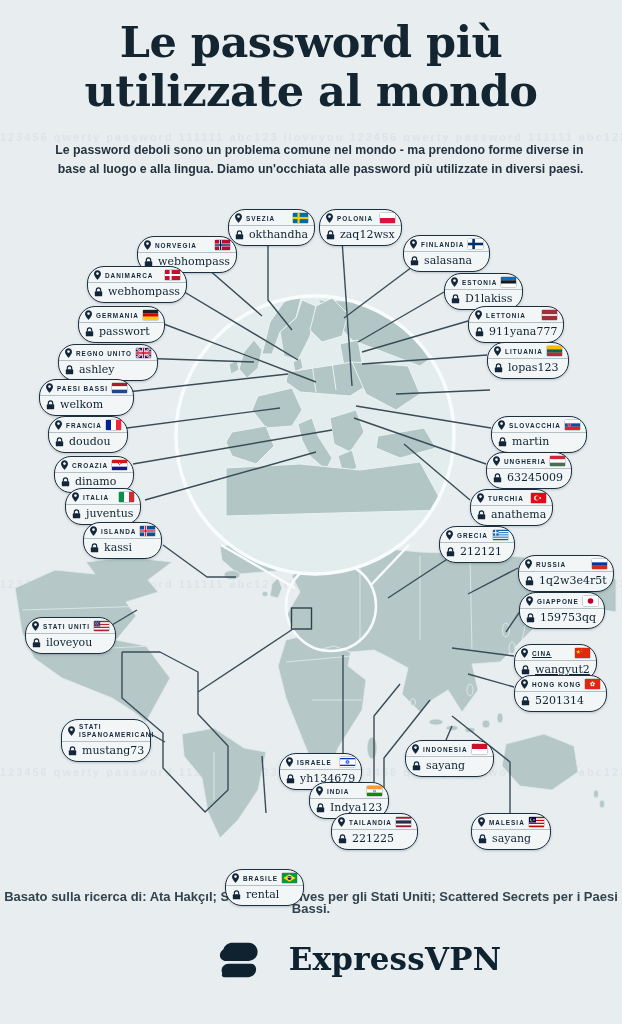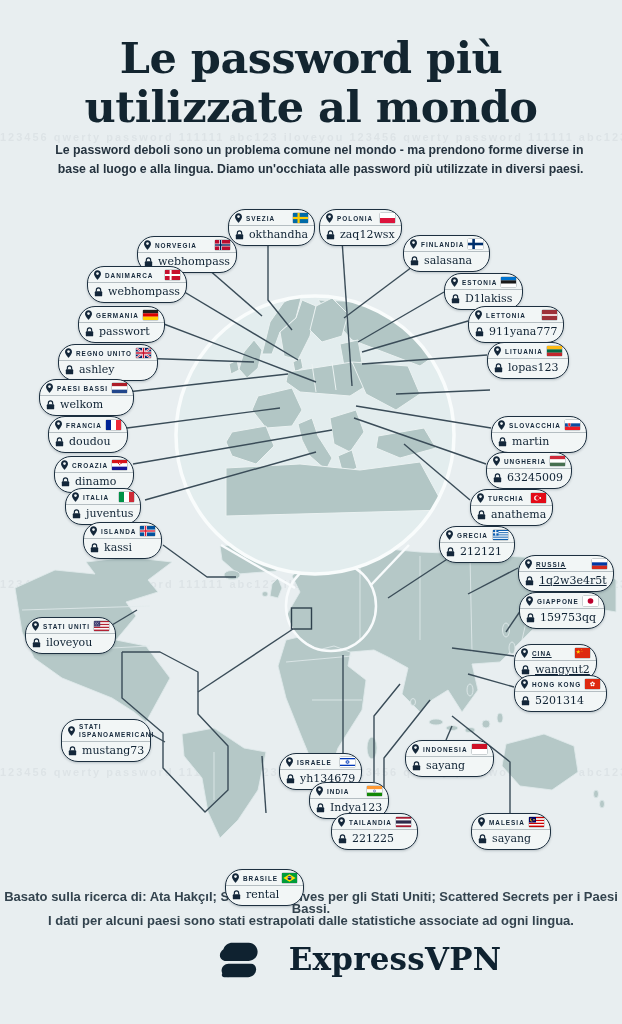--- a/index.html
+++ b/index.html
@@ -8,21 +8,21 @@
     background:var(--bg,#e8eef0);overflow:hidden;
     font-family:"Liberation Sans",sans-serif;color:#14273a;
   }
   .wm{position:absolute;left:0;width:100%;white-space:nowrap;overflow:hidden;
       font-size:11px;letter-spacing:2px;color:rgba(19,36,51,.05);font-weight:700;}
   .title{
     position:absolute;top:18px;left:0;width:100%;margin:0;text-align:center;
     font-family:"DejaVu Serif","Liberation Serif",serif;font-weight:700;
     font-size:43px;line-height:49px;letter-spacing:-.5px;color:#132530;
   }
-  .title span{display:block;margin:16px auto;max-width:565px;}
+  .title span{display:block;margin:0 auto;max-width:565px;}
   .subtitle{
     position:absolute;top:141px;left:50%;transform:translateX(-50%);
     width:545px;margin:0;text-align:right;
     font-size:12.3px;line-height:19px;font-weight:700;color:#25333f;
   }
   #map,#overlay{position:absolute;left:0;top:0;}
   #overlay{z-index:2;}
   #tags-layer{position:absolute;left:0;top:0;width:100%;height:100%;z-index:3;}
   .tag{
     position:absolute;background:var(--tag-bg,#f2f6f6);
@@ -719,21 +719,21 @@
       <div class="tag-bottom">
         <span class="icon">
           <svg width="9" height="10" viewBox="0 0 10 11">
               <path d="M2.6 5V3.3a2.4 2.4 0 0 1 4.8 0V5" fill="none" stroke="#14273a" stroke-width="1.3"></path>
               <rect x="0.9" y="4.7" width="8.2" height="5.6" rx="1" fill="#14273a"></rect>
             </svg>
         </span>
         <span class="tag-pass">212121</span>
       </div>
     </div>
-      <div class="tag" style="left: 518px; top: 555px; text-decoration: underline;">
+      <div class="tag" style="left: 518px; top: 555px;">
       <div class="tag-top">
         <span class="icon">
           <svg width="7" height="10" viewBox="0 0 8 11">
               <path fill="#14273a" d="M4 0C1.8 0 0 1.8 0 4c0 2.8 4 7 4 7s4-4.2 4-7C8 1.8 6.2 0 4 0z"></path>
               <circle cx="4" cy="3.9" r="1.5" fill="#f2f6f6"></circle>
             </svg>
         </span>
         <span class="tag-name">RUSSIA</span>
         <span class="tag-flag">
             <svg width="15" height="10" viewBox="0 0 15 10">
@@ -1071,21 +1071,20 @@
               <rect x="0.9" y="4.7" width="8.2" height="5.6" rx="1" fill="#14273a"></rect>
             </svg>
         </span>
         <span class="tag-pass">sayang</span>
       </div>
     </div>
     </div>
 
   <div class="footer">
     <div>Basato sulla ricerca di: Ata Hakçıl; SafetyDetectives per gli Stati Uniti; Scattered Secrets per i Paesi Bassi.</div>
-    <div>I dati per alcuni paesi sono stati estrapolati dalle statistiche associate ad ogni lingua.</div>
   </div>
 
   <div class="logo">
     <svg width="46" height="46" viewBox="0 0 48 48">
       <g fill="#0f2230">
         <path d="M16 7c-4.2 0-8 2.8-9.3 6.7C4.5 15.3 3 17.6 3 20c0 3.4 2.8 6 6.3 6H33c5.2 0 9.4-4.2 9.4-9.5S38.2 7 33 7H16z"></path>
         <path d="M12 29c-4 0-7.2 3.1-7.2 7S8 43 12 43h20.5c4.6 0 8.3-3.7 8.3-8.2 0-3.3-2.2-5.8-5.3-5.8H12z"></path>
         <path d="M6 38l6 5H7.5c-1.5 0-2.5-1.2-2.5-2.6L6 38z"></path>
       </g>
     </svg>

